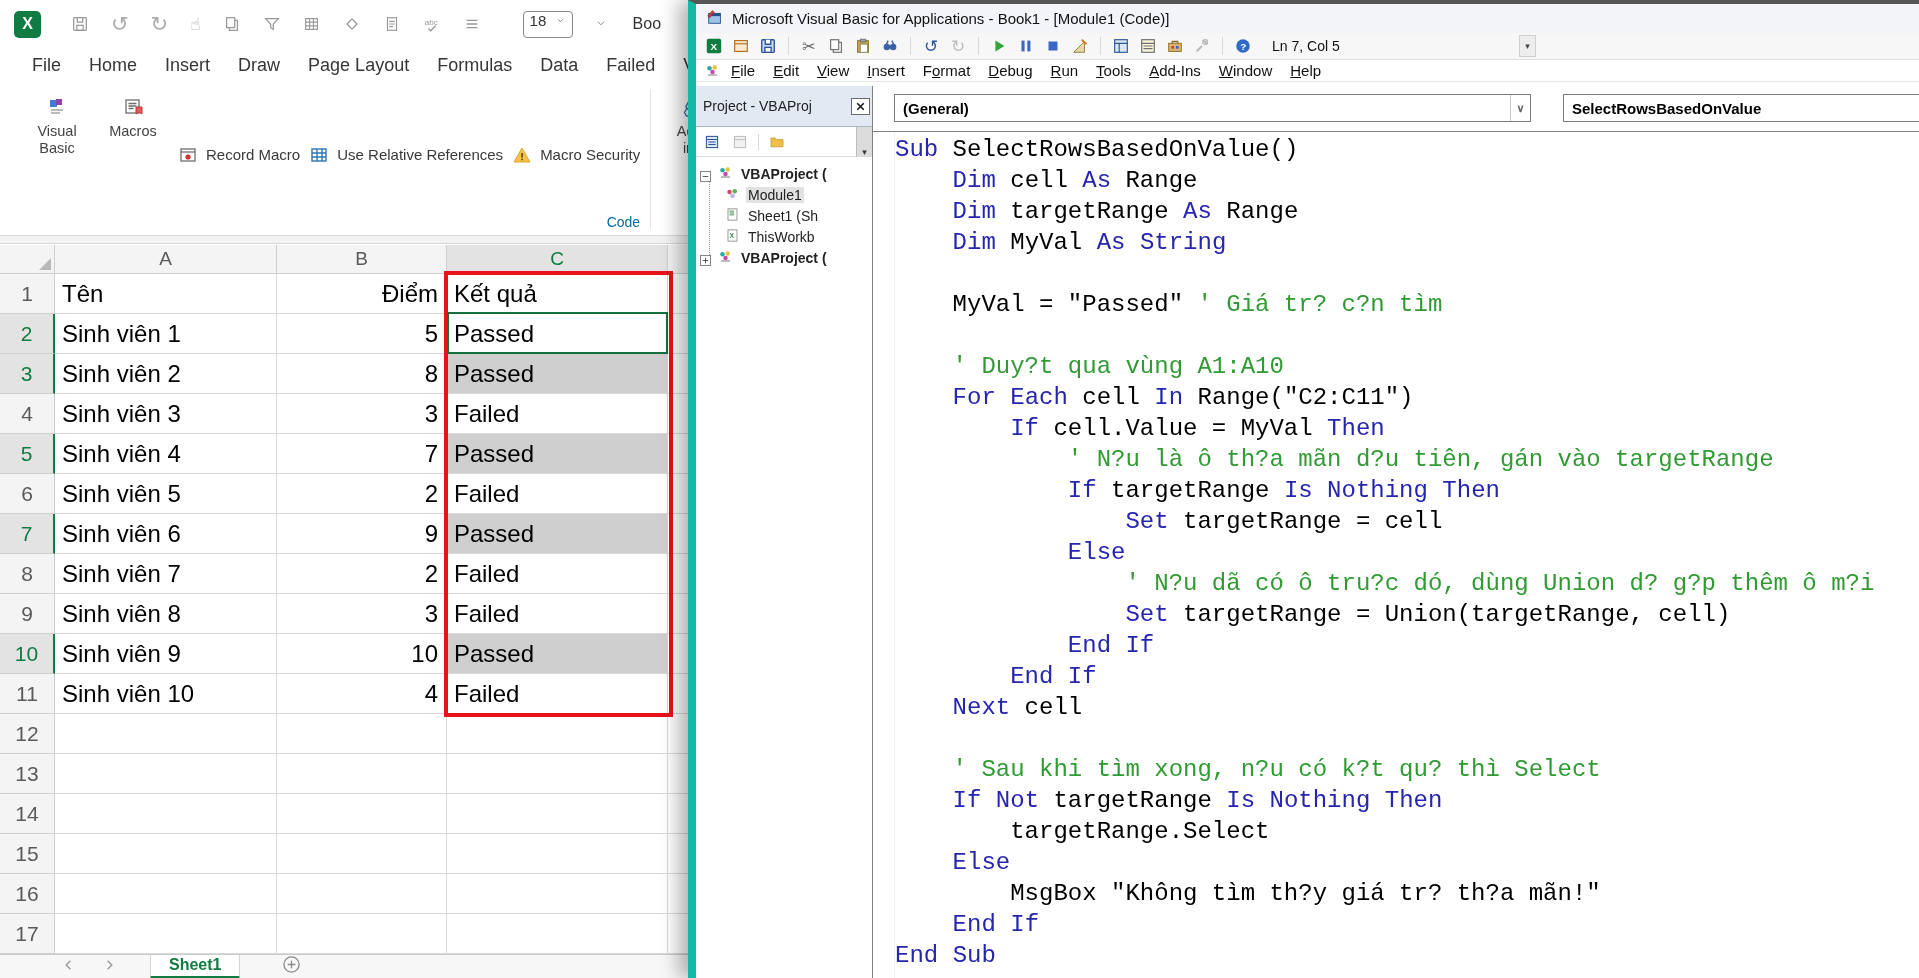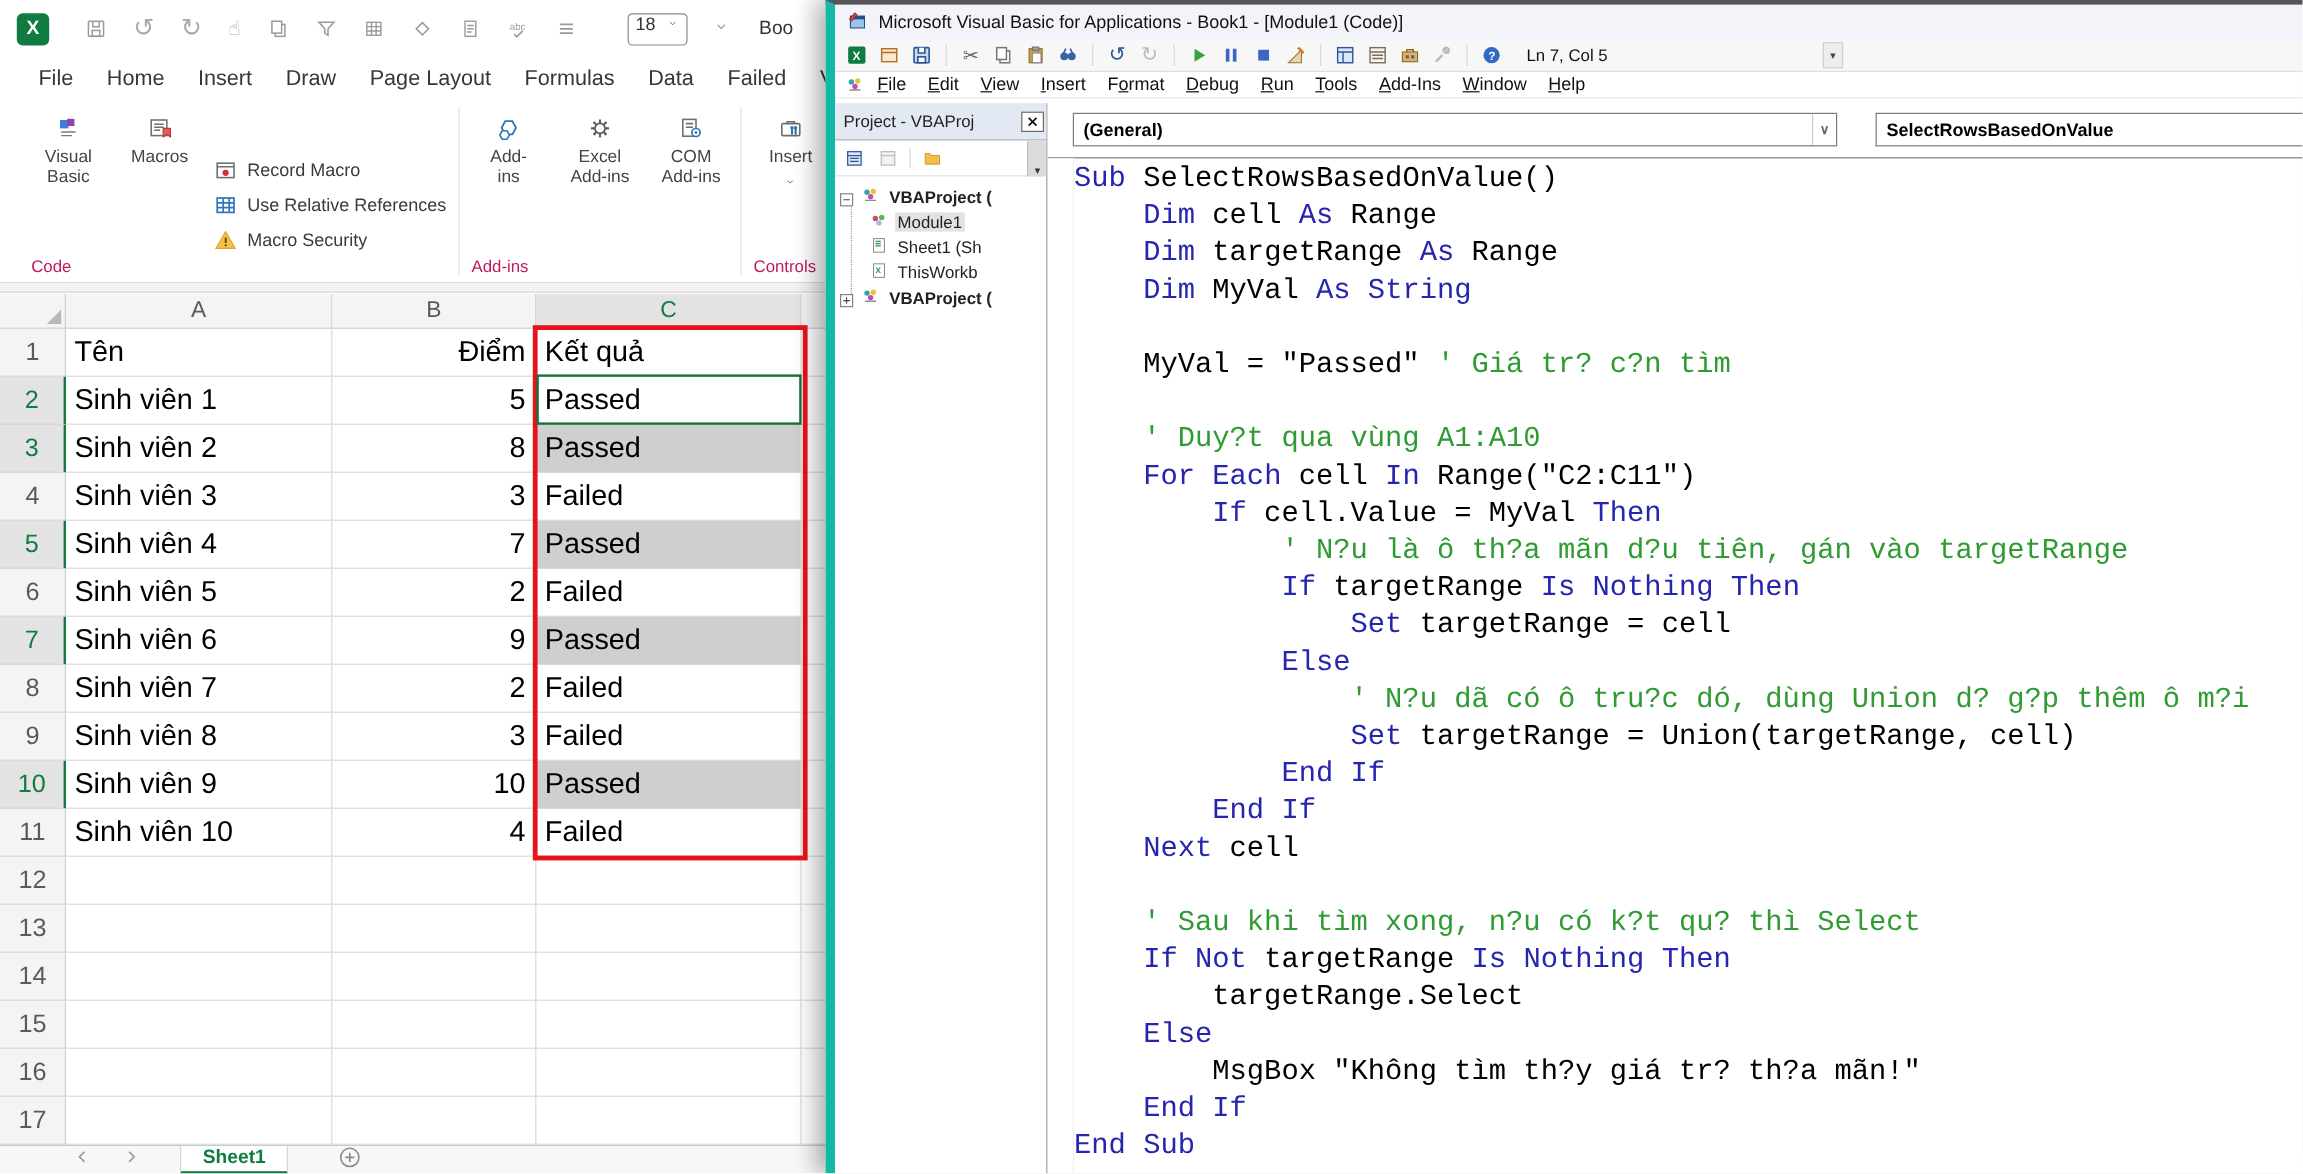--- a/index.html
+++ b/index.html
@@ -17,25 +17,25 @@
   .qat svg { display:block; }
   .font-combo { margin-left:42px; width:50px; height:27px; border:1px solid #8A8A8A; border-radius:4px;
                 display:flex; align-items:flex-start; justify-content:space-between; padding:0 6px; font-size:15px; color:#333; }
   .collapse-chev { margin-left:22px; color:#9A9A9A; }
   .xl-doc-title { margin-left:26px; font-size:16px; color:#333; white-space:nowrap; }
   .xl-tabs { height:35px; display:flex; align-items:center; padding-left:18px; }
   .xl-tab { padding:0 14px; font-size:18px; color:#373737; }
   .xl-ribbon { height:153px; border-bottom:1px solid #D9D9D9; display:flex; background:#fff; padding-left:18px; }
   .rgroup { display:flex; flex-direction:column; padding:8px 8px 2px 8px; }
   .rgroup-content { display:flex; gap:14px; flex:1; }
-  .rgroup-label { text-align:left; font-size:14px; color:#be185d; padding:4px 0 3px; }
+  .rgroup-label { text-align:right; font-size:14px; color:#0369a1; padding:4px 0 3px; }
   .rdivider { width:1px; background:#E2E2E2; margin:6px 2px; }
   .bigbtn { width:62px; display:flex; flex-direction:column; align-items:center; gap:6px; padding-top:6px; }
   .bigbtn .lbl { font-size:14.5px; color:#444; text-align:center; white-space:pre-line; line-height:17px; }
-  .smalls { display:flex; flex-direction:column; justify-content:flex-end; gap:9px; padding-top:8px; }
+  .smalls { display:flex; flex-direction:row; justify-content:space-between; gap:9px; padding-top:8px; }
   .smallitem { display:flex; align-items:center; gap:8px; font-size:15px; color:#3A3A3A; white-space:nowrap; }
   .xl-strip { height:8px; background:#F3F3F3; border-bottom:1px solid #D5D5D5; }
   .xl-grid { position:absolute; top:245px; left:0; width:1919px; height:709px; background:#fff; font-size:24px; }
   .grow { display:flex; }
   .hrow { height:29px; }
   .drow { height:40px; }
   .gcell { border-right:1px solid #D9D9D9; border-bottom:1px solid #D9D9D9; overflow:hidden; white-space:nowrap; }
   .chead, .rhead { background:#F4F4F4; color:#5A5A5A; display:flex; align-items:center; justify-content:center;
                    border-right:1px solid #CFCFCF; border-bottom:1px solid #CFCFCF; }
   .chead { font-size:19px; }
@@ -72,21 +72,21 @@
   .tbsep { width:1px; height:18px; background:#D8D8D8; margin:0 3px; }
   .tb-ico { width:20px; height:20px; display:flex; align-items:center; justify-content:center; }
   .tb-status { margin-left:12px; font-size:14px; color:#111; }
   .tb-more { position:absolute; left:823px; top:2px; width:17px; height:22px; background:#EDEDED;
              border:1px solid #CFCFCF; display:flex; flex-direction:column; align-items:center; justify-content:center; color:#444; font-size:9px; line-height:8px; }
   .vba-menu { height:22px; background:#FFFFFF; border-bottom:1px solid #E6E6E6; display:flex;
               align-items:center; font-size:15px; color:#111; padding-left:6px; }
   .vm-item { padding:0 9px; }
   .vba-body { position:absolute; top:82px; bottom:0; left:0; right:0; display:flex; }
   .proj { width:177px; display:flex; flex-direction:column; border-right:1px solid #808080; background:#fff; }
-  .proj-head { height:31px; background:#E3E9F3; border-bottom:1px solid #AEB6C2; display:flex;
+  .proj-head { height:41px; background:#E3E9F3; border-bottom:1px solid #AEB6C2; display:flex;
                align-items:center; justify-content:space-between; padding:0 2px 0 7px; font-size:14px; color:#222; white-space:nowrap; overflow:hidden; }
   .proj-x { width:19px; height:17px; background:#fff; border:1px solid #6A6A6A; display:flex;
             align-items:center; justify-content:center; flex:none; }
   .proj-tools { height:30px; border-bottom:1px solid #E0E0E0; display:flex; align-items:center; gap:8px;
                 padding-left:6px; position:relative; }
   .pt-sep { width:1px; height:16px; background:#D8D8D8; }
   .pt-scroll { position:absolute; right:0; top:0; width:16px; height:30px; background:#DCDCDC;
                border-left:1px solid #BDBDBD; display:flex; align-items:flex-end; justify-content:center;
                font-size:9px; color:#333; }
   .proj-tree { flex:1; position:relative; padding-top:4px; font-size:14px; overflow:hidden; }

